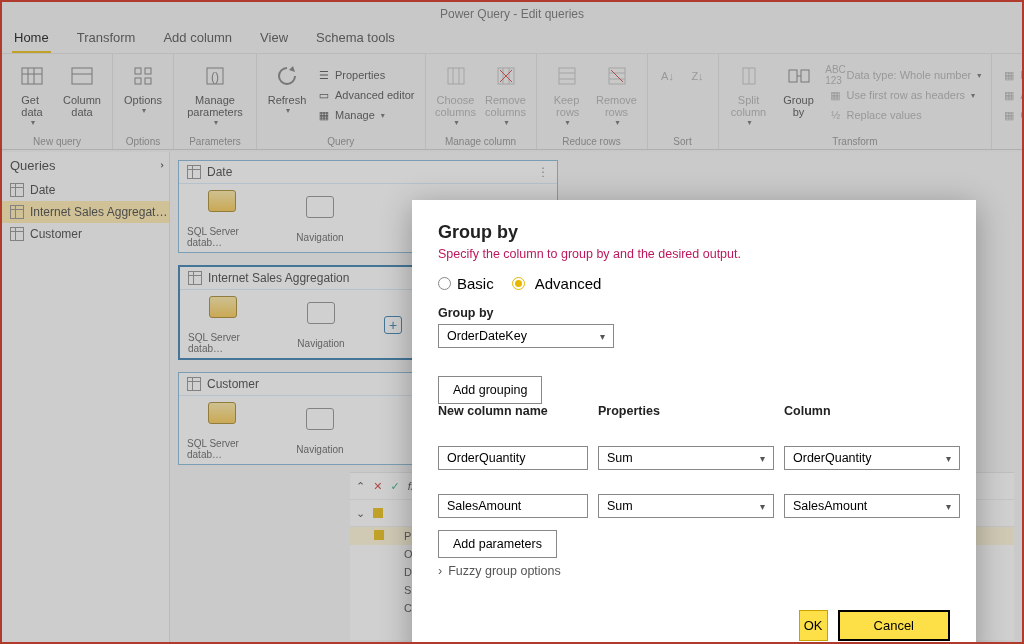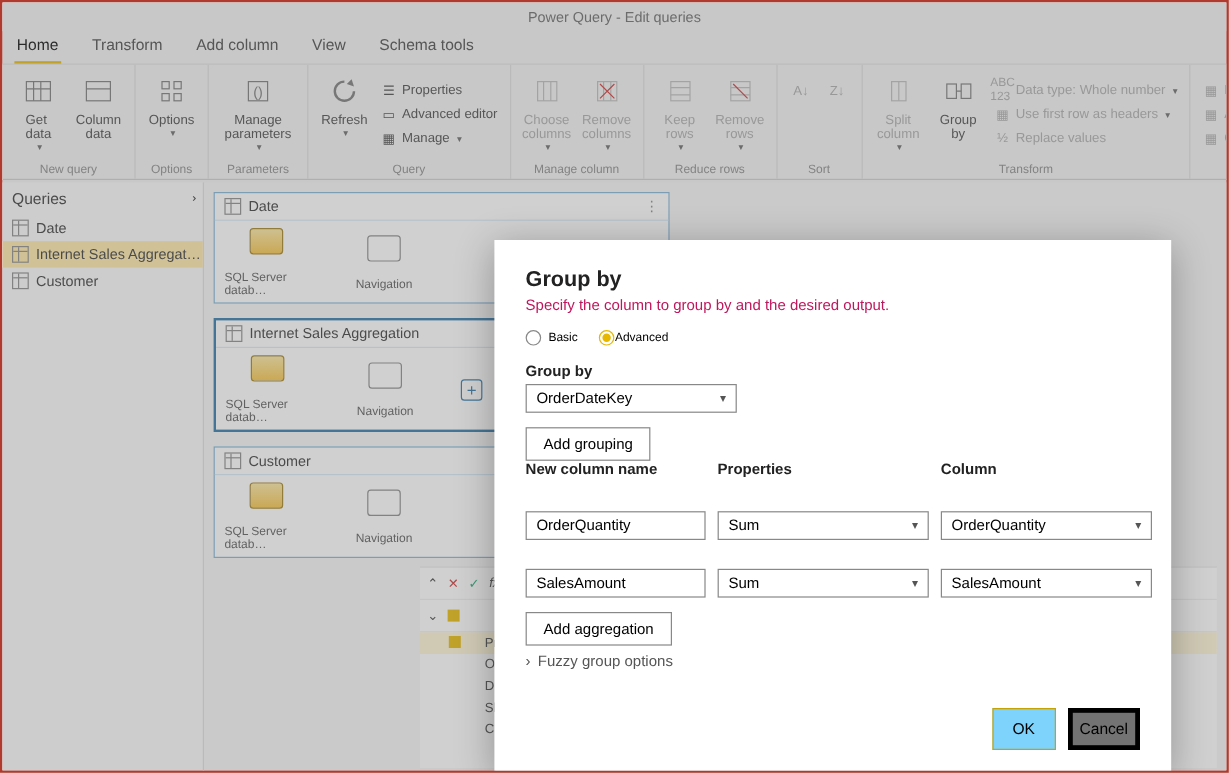--- a/index.html
+++ b/index.html
@@ -45,33 +45,33 @@
   .fx-row{display:flex;align-items:center;gap:8px;padding:4px 6px;border-bottom:1px solid #eee;}
   .fx-input{border:1px solid #ccc;padding:2px 6px;font-size:11px;width:120px;}
   .prop-row{display:flex;padding:3px 24px;gap:14px;}
   .prop-row.hd{font-weight:600;}
   .checkbox-y{width:10px;height:10px;background:#e6b800;display:inline-block;margin-right:6px;}
   
   .overlay { position:absolute; inset:0; background: rgba(120,120,120,0.35); z-index: 10; }
   .dialog { position:absolute; z-index:20; left:410px; top:198px; width:564px; background:#fff; box-shadow:0 6px 30px rgba(0,0,0,0.3); padding: 22px 26px 20px 26px;}
   .dialog h2 { font-size: 18px; font-weight: 600; color:#222; margin-bottom: 4px;}
   .dialog .sub { font-size: 12.5px; color:#be185d; margin-bottom: 14px;}
-  .radio-row { display:flex; gap:18px; font-size:10px; margin-bottom:14px; align-items:flex-start;}
+  .radio-row { display:flex; gap:18px; font-size:15px; margin-bottom:14px; align-items:flex-start;}
   .radio{width:13px;height:13px;border:1px solid #888;border-radius:50%;display:inline-flex;align-items:center;justify-content:center;}
   .radio.checked{border-color:#e6b800;}
   .radio.checked::after{content:"";width:7px;height:7px;background:#e6b800;border-radius:50%;}
   .label{font-size:12.5px;font-weight:600;color:#222;margin-bottom:4px;display:block;}
   .select{border:1px solid #888;padding:4px 8px;font-size:12.5px;display:flex;justify-content:space-between;align-items:center;cursor:pointer;background:#fff;}
   .select .chev{font-size:10px;color:#555;}
   .btn-outline{border:1px solid #888;background:#fff;padding:6px 14px;font-size:12.5px;cursor:pointer;}
   .agg-grid{display:grid;grid-template-columns:150px 176px 176px;gap:24px 10px;}
   .checkbox{width:12px;height:12px;border:1px solid #555;display:inline-block;}
   .dlg-footer{display:flex;justify-content:flex-end;gap:10px;margin-top:32px;}
-  .btn-ok{background:#7dd3fc;border:1px solid #caa200;padding:6px 16px;font-size:13px;cursor:pointer;}
-  .btn-cancel{background:#737373;border:4px solid #000000;padding:6px 6px;font-size:13px;cursor:pointer;}
+  .btn-ok{background:#fde047;border:1px solid #caa200;padding:6px 4px;font-size:13px;cursor:pointer;}
+  .btn-cancel{background:#fde047;border:2px solid #000000;padding:6px 34px;font-size:13px;cursor:pointer;}
   .chev-left{transform:rotate(90deg);display:inline-block;font-size:10px;}
   .chev-small{font-size:8px;color:#666;margin-left:2px;}
 </style>
 </head>
 <body>
 
 <div class="titlebar">Power Query - Edit queries</div>
 
 <div class="ribbon-tabs">
   <div class="ribbon-tab active">Home</div>
@@ -206,21 +206,21 @@
 
   <div class="ribbon-group">
     <div class="ribbon-group-row">
       <div class="ribbon-big-btn disabled">
         <div class="ico">
             <svg width="28" height="28">
               <rect x="6" y="6" width="16" height="16" fill="none" stroke="#bbb"></rect>
               <path d="M6 11 H22 M6 17 H22" stroke="#bbb"></path>
             </svg>
           </div>
-        <span style="white-space:pre;text-align:center">Keep
+        <span style="white-space:pre;text-align:right">Keep
 rows</span>
           <span class="chev-small">▾</span>
       </div>
       <div class="ribbon-big-btn disabled">
         <div class="ico">
             <svg width="28" height="28">
               <rect x="6" y="6" width="16" height="16" fill="none" stroke="#bbb"></rect>
               <path d="M6 11 H22 M6 17 H22" stroke="#bbb"></path>
               <path d="M8 8 L20 20" stroke="#c33"></path>
             </svg>
@@ -428,33 +428,33 @@
 
 <div class="dialog">
   <h2>Group by</h2>
   <div class="sub">Specify the column to group by and the desired output.</div>
 
   <div class="radio-row">
     <label style="display:flex;align-items:center;gap:6px">
         <span class="radio"></span>
         <span>Basic</span>
       </label>
-    <label style="display:flex;align-items:center;gap:0">
+    <label style="display:flex;align-items:center;gap:10px">
         <span class="radio checked"></span>
         <span>Advanced</span>
       </label>
   </div>
 
   <span class="label">Group by</span>
   <div class="select" style="width:176px">
     <span>OrderDateKey</span>
       <span class="chev">▾</span>
   </div>
 
-  <button class="btn-outline" style="margin-top:12px">Add grouping</button>
+  <button class="btn-outline" style="margin-top:28px">Add grouping</button>
 
   <div class="agg-grid">
     <span class="label">New column name</span>
     <span class="label">Properties</span>
     <span class="label">Column</span>
 
     <div class="select">
         <span>OrderQuantity</span>
       </div>
     <div class="select">
@@ -472,21 +472,21 @@
     <div class="select">
         <span>Sum</span>
         <span class="chev">▾</span>
       </div>
     <div class="select">
         <span>SalesAmount</span>
         <span class="chev">▾</span>
       </div>
   </div>
 
-  <button class="btn-outline" style="margin-top:12px">Add aggregation</button>
+  <button class="btn-outline" style="margin-top:12px">Add parameters</button>
 
   <div style="margin-top:6px;font-size:12.5px;color:#555;display:flex;align-items:center;gap:6px">
     <span>›</span>
       <span>Fuzzy group options</span>
   </div>
 
   <div class="dlg-footer">
     <button class="btn-ok">OK</button>
     <button class="btn-cancel">Cancel</button>
   </div>

